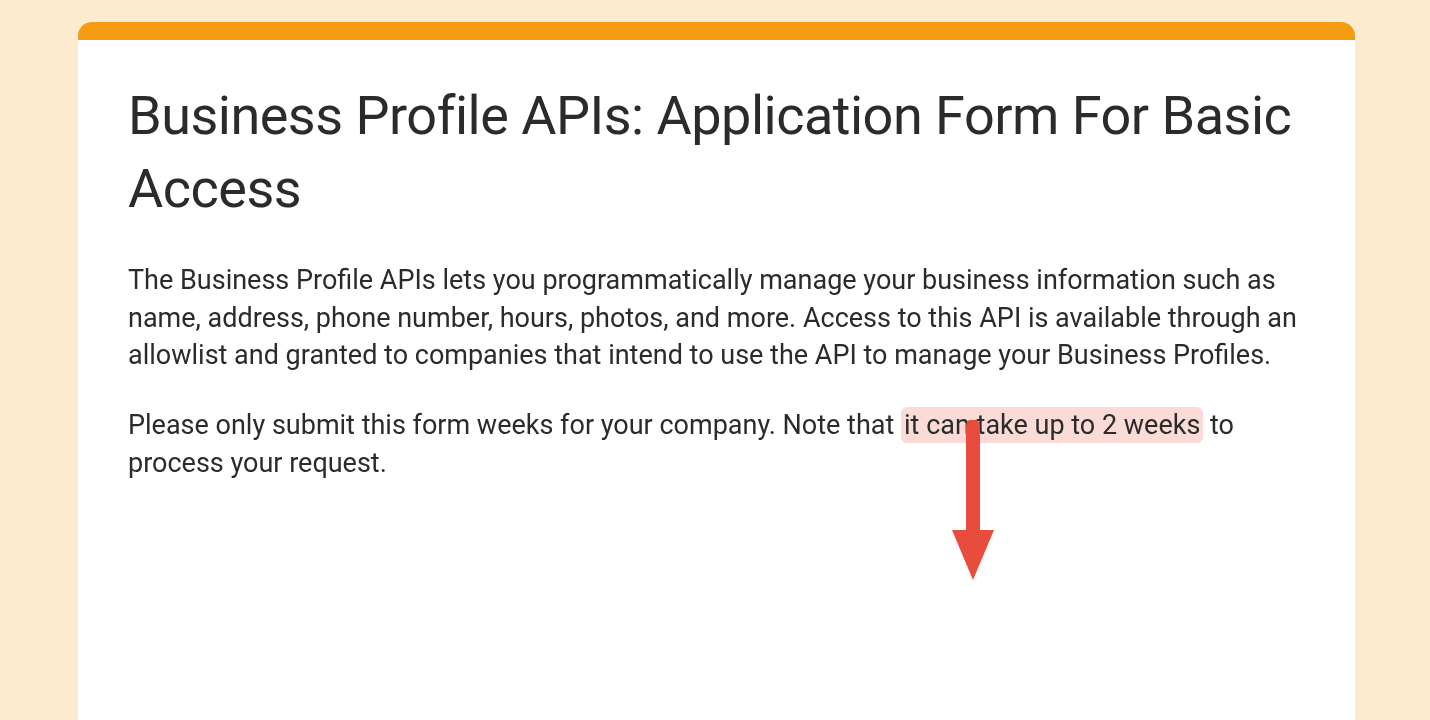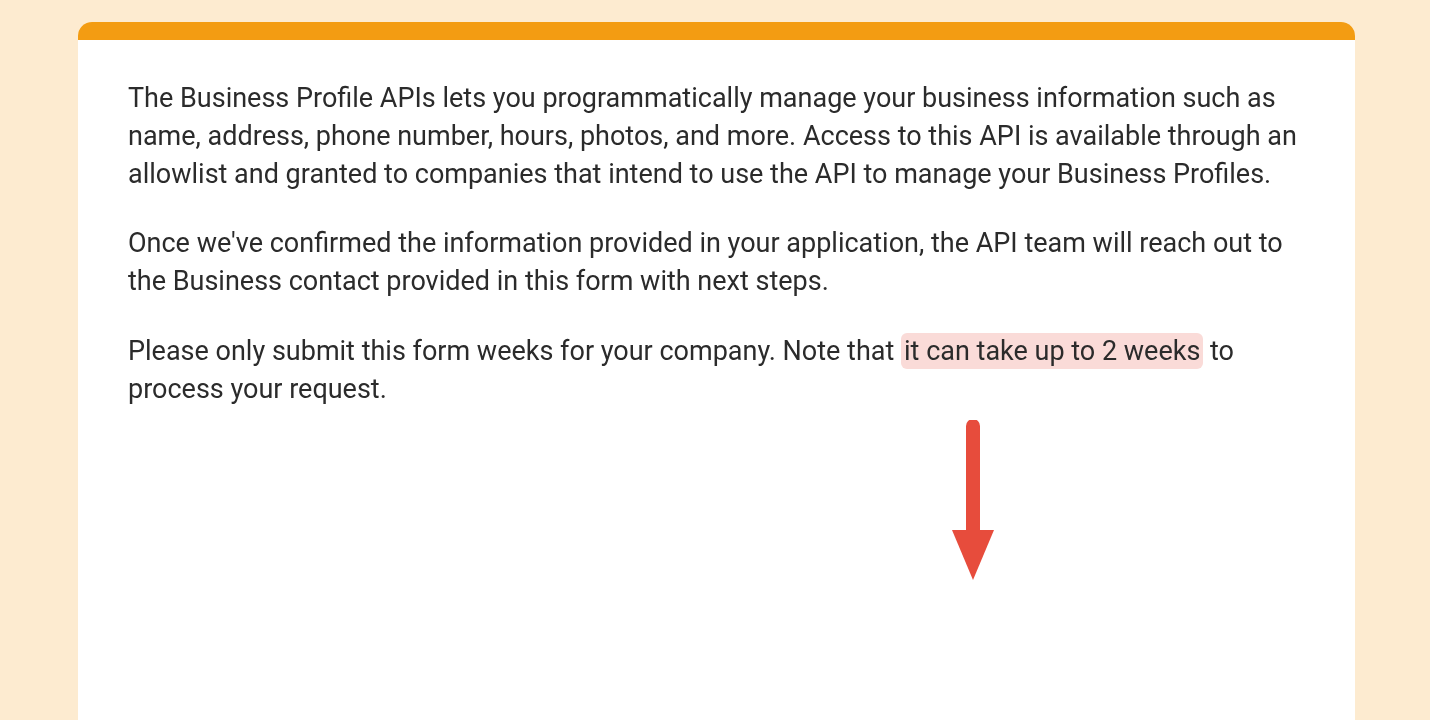--- a/index.html
+++ b/index.html
@@ -59,22 +59,22 @@
       left: 870px;
       pointer-events: none;
     }
   </style>
 </head>
 <body>
 
 <div class="form-card">
   <div class="accent-bar"></div>
   <div class="content">
+    <h1 class="page-title">Business Profile APIs: Application Form For Basic Access</h1>
     <p class="paragraph">The Business Profile APIs lets you programmatically manage your business information such as name, address, phone number, hours, photos, and more. Access to this API is available through an allowlist and granted to companies that intend to use the API to manage your Business Profiles.</p>
-    <p class="paragraph">Once we've confirmed the information provided in your application, the API team will reach out to the Business contact provided in this form with next steps.</p>
     <p class="paragraph">
       <span>Please only submit this form weeks for your company. Note that </span><span class="highlight">it can take up to 2 weeks</span><span> to process your request.</span>
     </p>
   </div>
 
   <svg class="arrow" width="50" height="170">
     <line x1="25" y1="6" x2="25" y2="118" stroke="#E74C3C" stroke-width="14" stroke-linecap="round"></line>
     <polygon points="4,110 46,110 25,160" fill="#E74C3C"></polygon>
   </svg>
 </div>

